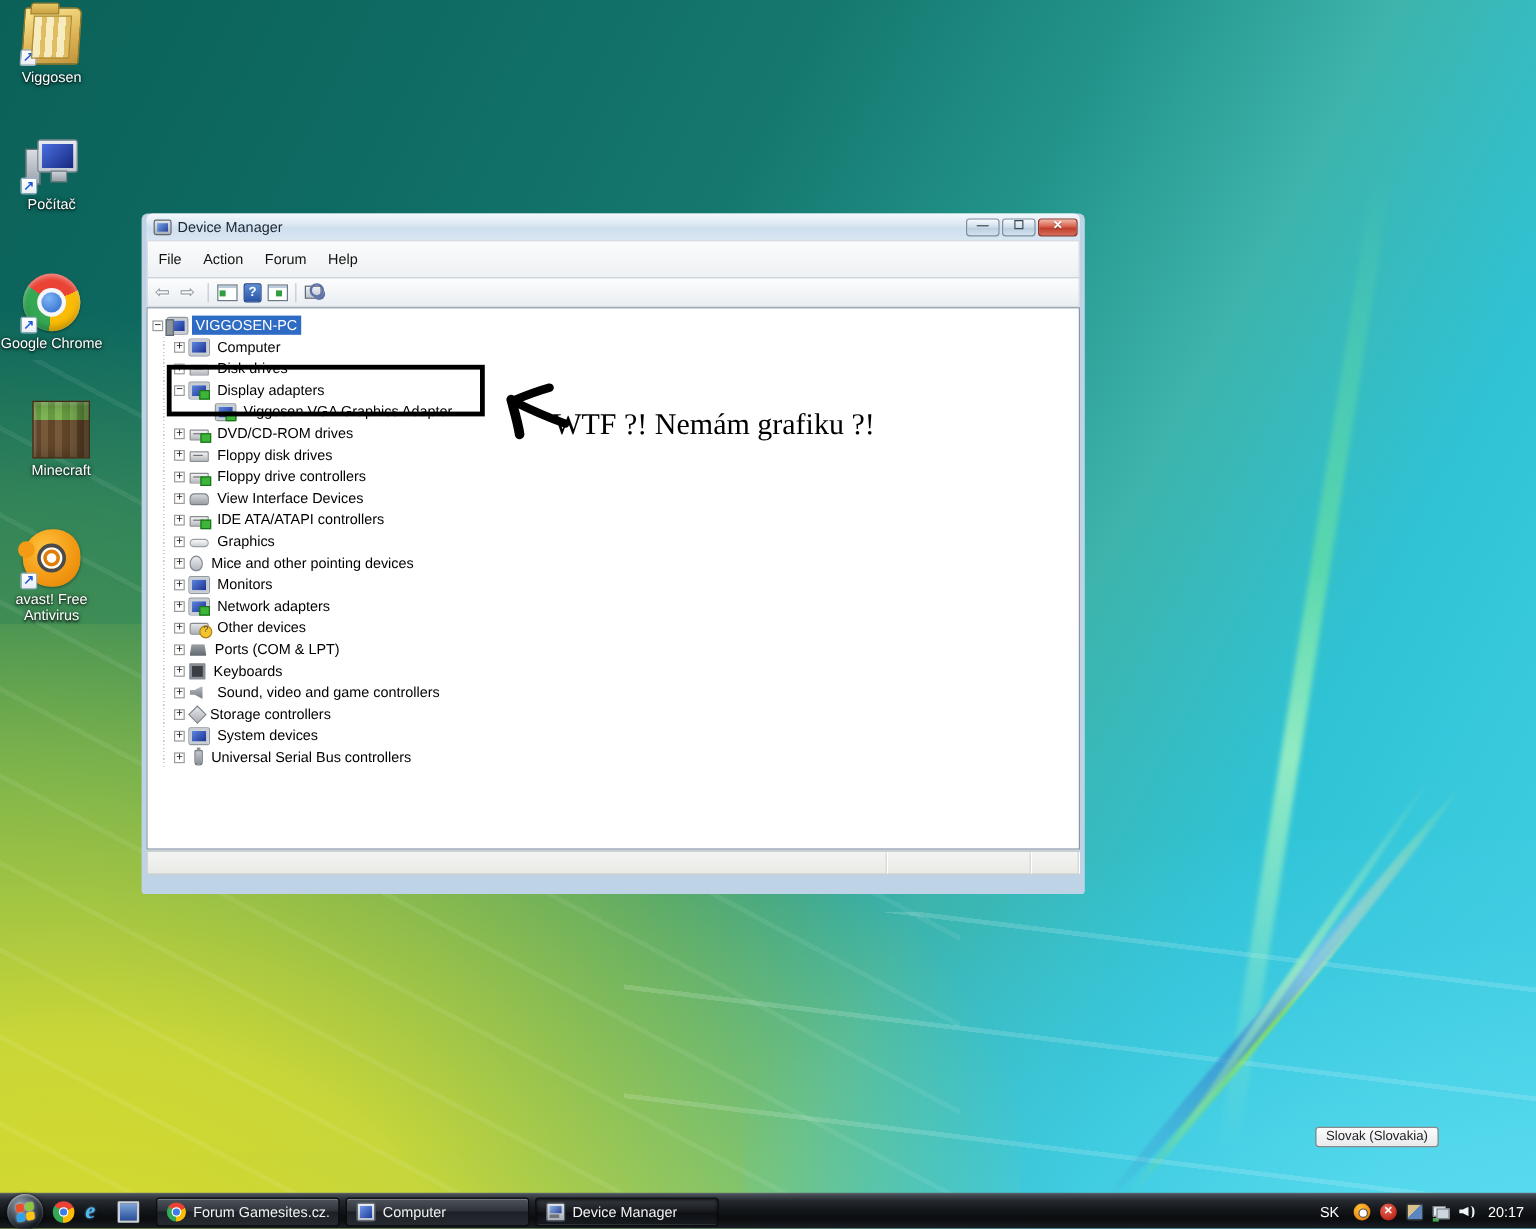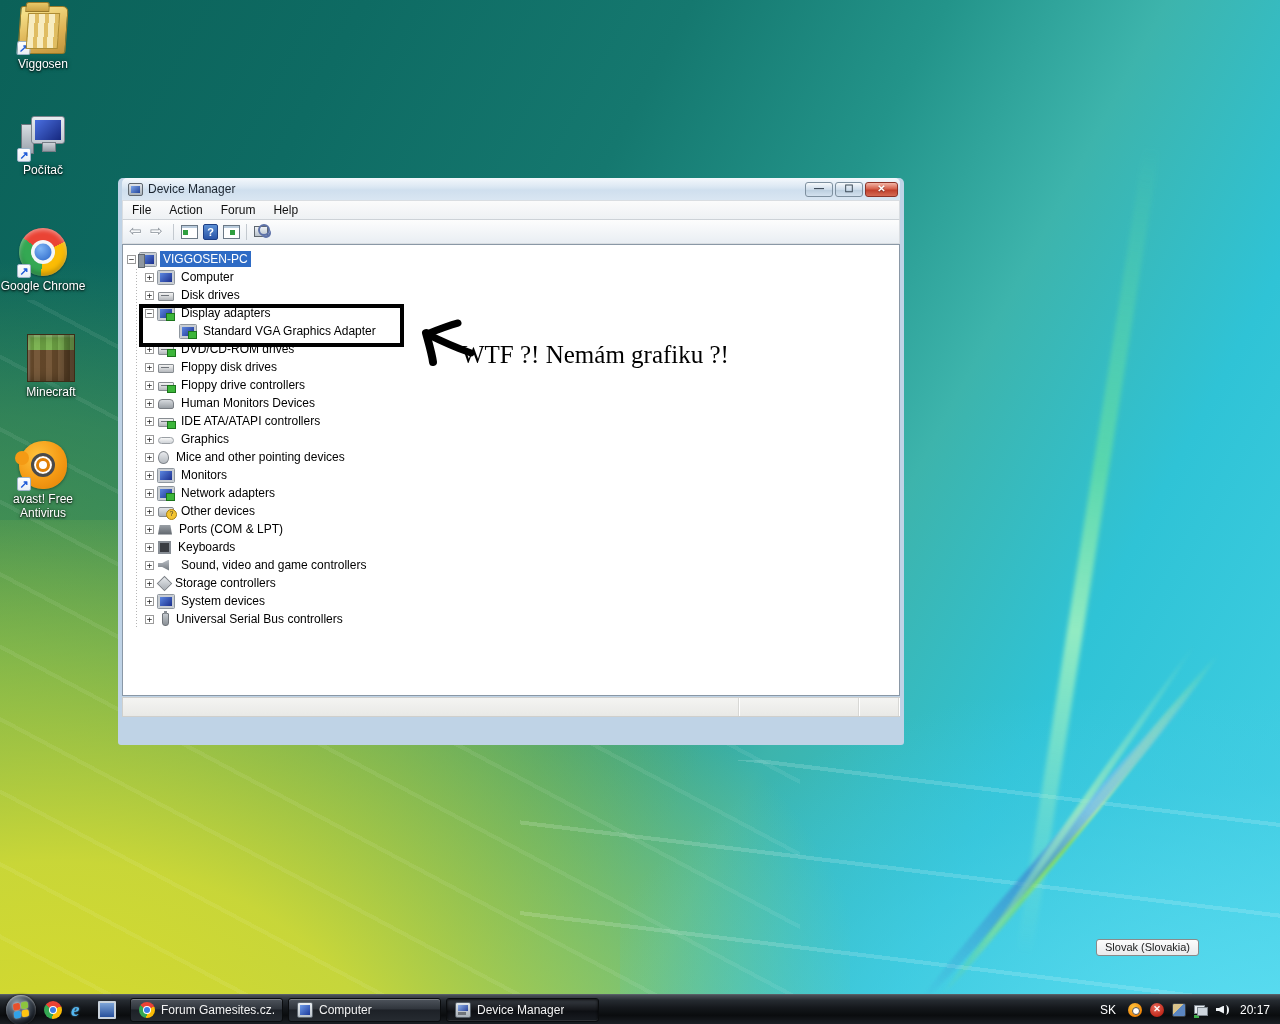--- a/index.html
+++ b/index.html
@@ -64,21 +64,21 @@
   #titlebar { height:22px; display:flex; align-items:center; padding:0 2px 0 6px;
     background:linear-gradient(#f4f8fc 0%,#dce8f3 40%,#cfdfee 55%,#d9e6f2 100%); border-radius:5px 5px 0 0; }
   #title-icon { width:15px; height:13px; margin-right:5px; position:relative; background:linear-gradient(#dfe4e9,#aab2ba); border:1px solid #5e666e; border-radius:2px; }
   #title-icon::before { content:""; position:absolute; inset:2px; background:linear-gradient(135deg,#7aa3e8,#24459c); }
   #title-text { font-size:12px; color:#1c2530; flex:1; }
   .winbtn { width:28px; height:15px; margin-left:2px; border-radius:3px; border:1px solid #7e909f;
     background:linear-gradient(#f7fafc,#cddcea 50%,#bccfdf 55%,#d3e1ee); position:relative; }
   .winbtn span { position:absolute; left:50%; top:50%; transform:translate(-50%,-50%); font-size:10px; line-height:10px; color:#3c4a57; font-weight:bold; }
   #btn-close { width:33px; border-color:#8c3227; background:linear-gradient(#f2b5a6,#d6614c 45%,#c0402c 55%,#d56b55); }
   #btn-close span { color:#fff; text-shadow:0 1px 1px rgba(0,0,0,.4); }
-  #menubar { height:20px; background:linear-gradient(#fbfbfb,#eef1f4); border:1px solid #d9dde1; border-bottom:1px solid #cdd2d7;
+  #menubar { height:32px; background:linear-gradient(#fbfbfb,#eef1f4); border:1px solid #d9dde1; border-bottom:1px solid #cdd2d7;
     display:flex; align-items:center; font-size:12px; color:#111; }
   .menu-item { padding:2px 9px; }
   #toolbar { height:24px; background:linear-gradient(#fdfdfd,#e9eef3); border:1px solid #d9dde1; border-top:none;
     display:flex; align-items:center; padding-left:5px; gap:3px; }
   .tbsep { width:1px; height:16px; background:#c3c9cf; margin:0 3px; }
   .tbi { width:18px; height:17px; position:relative; display:inline-block; }
   .tbi-back::before,.tbi-forward::before { content:"⇦"; position:absolute; left:1px; top:-1px; font-size:15px; color:#8a9199; text-shadow:0 1px 0 #fff; }
   .tbi-forward::before { content:"⇨"; }
   .tbi-console-tree::before,.tbi-action-pane::before { content:""; position:absolute; left:1px; top:2px; width:15px; height:12px; background:#fff; border:1px solid #6b7macht5; border:1px solid #6b7885; box-shadow:inset 0 2px 0 #b9cbdc; }
   .tbi-console-tree::after { content:""; position:absolute; left:3px; top:7px; width:5px; height:5px; background:#2f9e3f; }
@@ -277,21 +277,21 @@
             <span class="ind"></span>
             <span class="exp">−</span>
             <span class="ticon ti-mon ti-badge"></span>
             <span class="tlabel">Display adapters</span>
           </div>
           <div class="trow">
             <span class="ind"></span>
             <span class="ind"></span>
             <span class="exp exp-none"></span>
             <span class="ticon ti-mon ti-badge"></span>
-            <span class="tlabel">Standard VGA Graphics Adapter</span>
+            <span class="tlabel">Viggosen VGA Graphics Adapter</span>
           </div>
           <div class="trow">
             <span class="ind"></span>
             <span class="exp">+</span>
             <span class="ticon ti-drive ti-badge"></span>
             <span class="tlabel">DVD/CD-ROM drives</span>
           </div>
           <div class="trow">
             <span class="ind"></span>
             <span class="exp">+</span>
@@ -301,21 +301,21 @@
           <div class="trow">
             <span class="ind"></span>
             <span class="exp">+</span>
             <span class="ticon ti-drive ti-badge"></span>
             <span class="tlabel">Floppy drive controllers</span>
           </div>
           <div class="trow">
             <span class="ind"></span>
             <span class="exp">+</span>
             <span class="ticon ti-hid"></span>
-            <span class="tlabel">Human Monitors Devices</span>
+            <span class="tlabel">View Interface Devices</span>
           </div>
           <div class="trow">
             <span class="ind"></span>
             <span class="exp">+</span>
             <span class="ticon ti-drive ti-badge"></span>
             <span class="tlabel">IDE ATA/ATAPI controllers</span>
           </div>
           <div class="trow">
             <span class="ind"></span>
             <span class="exp">+</span>

